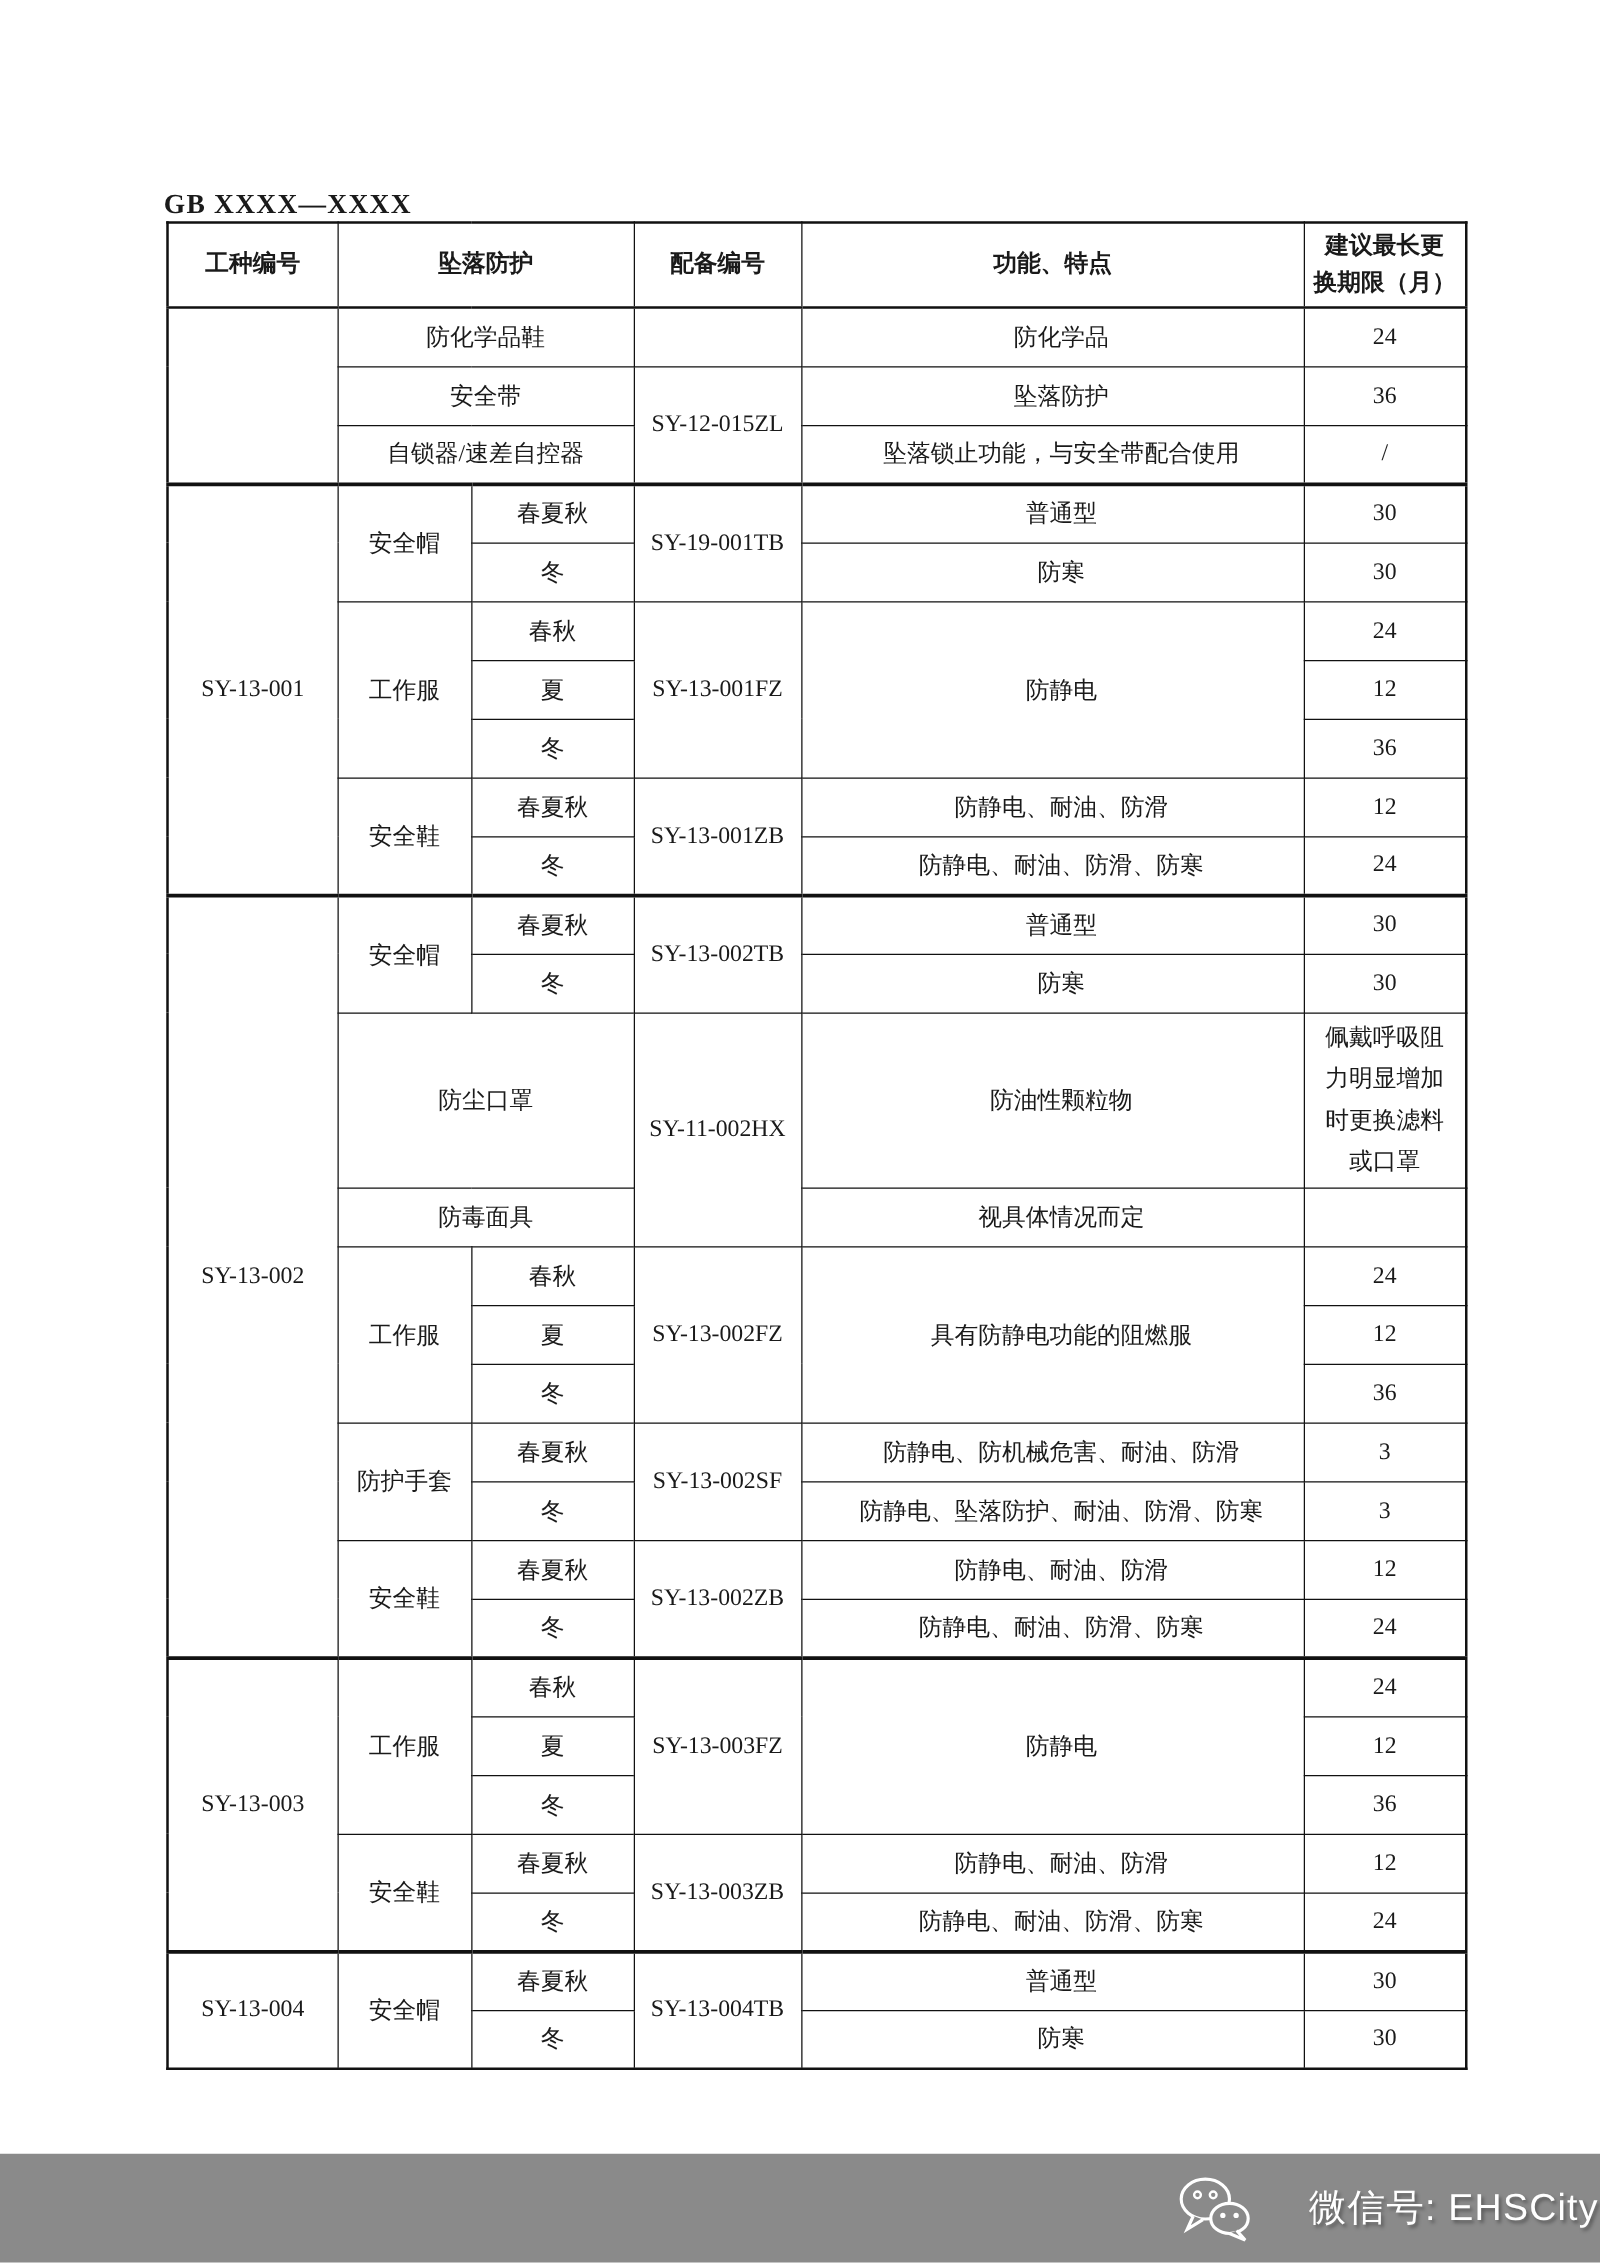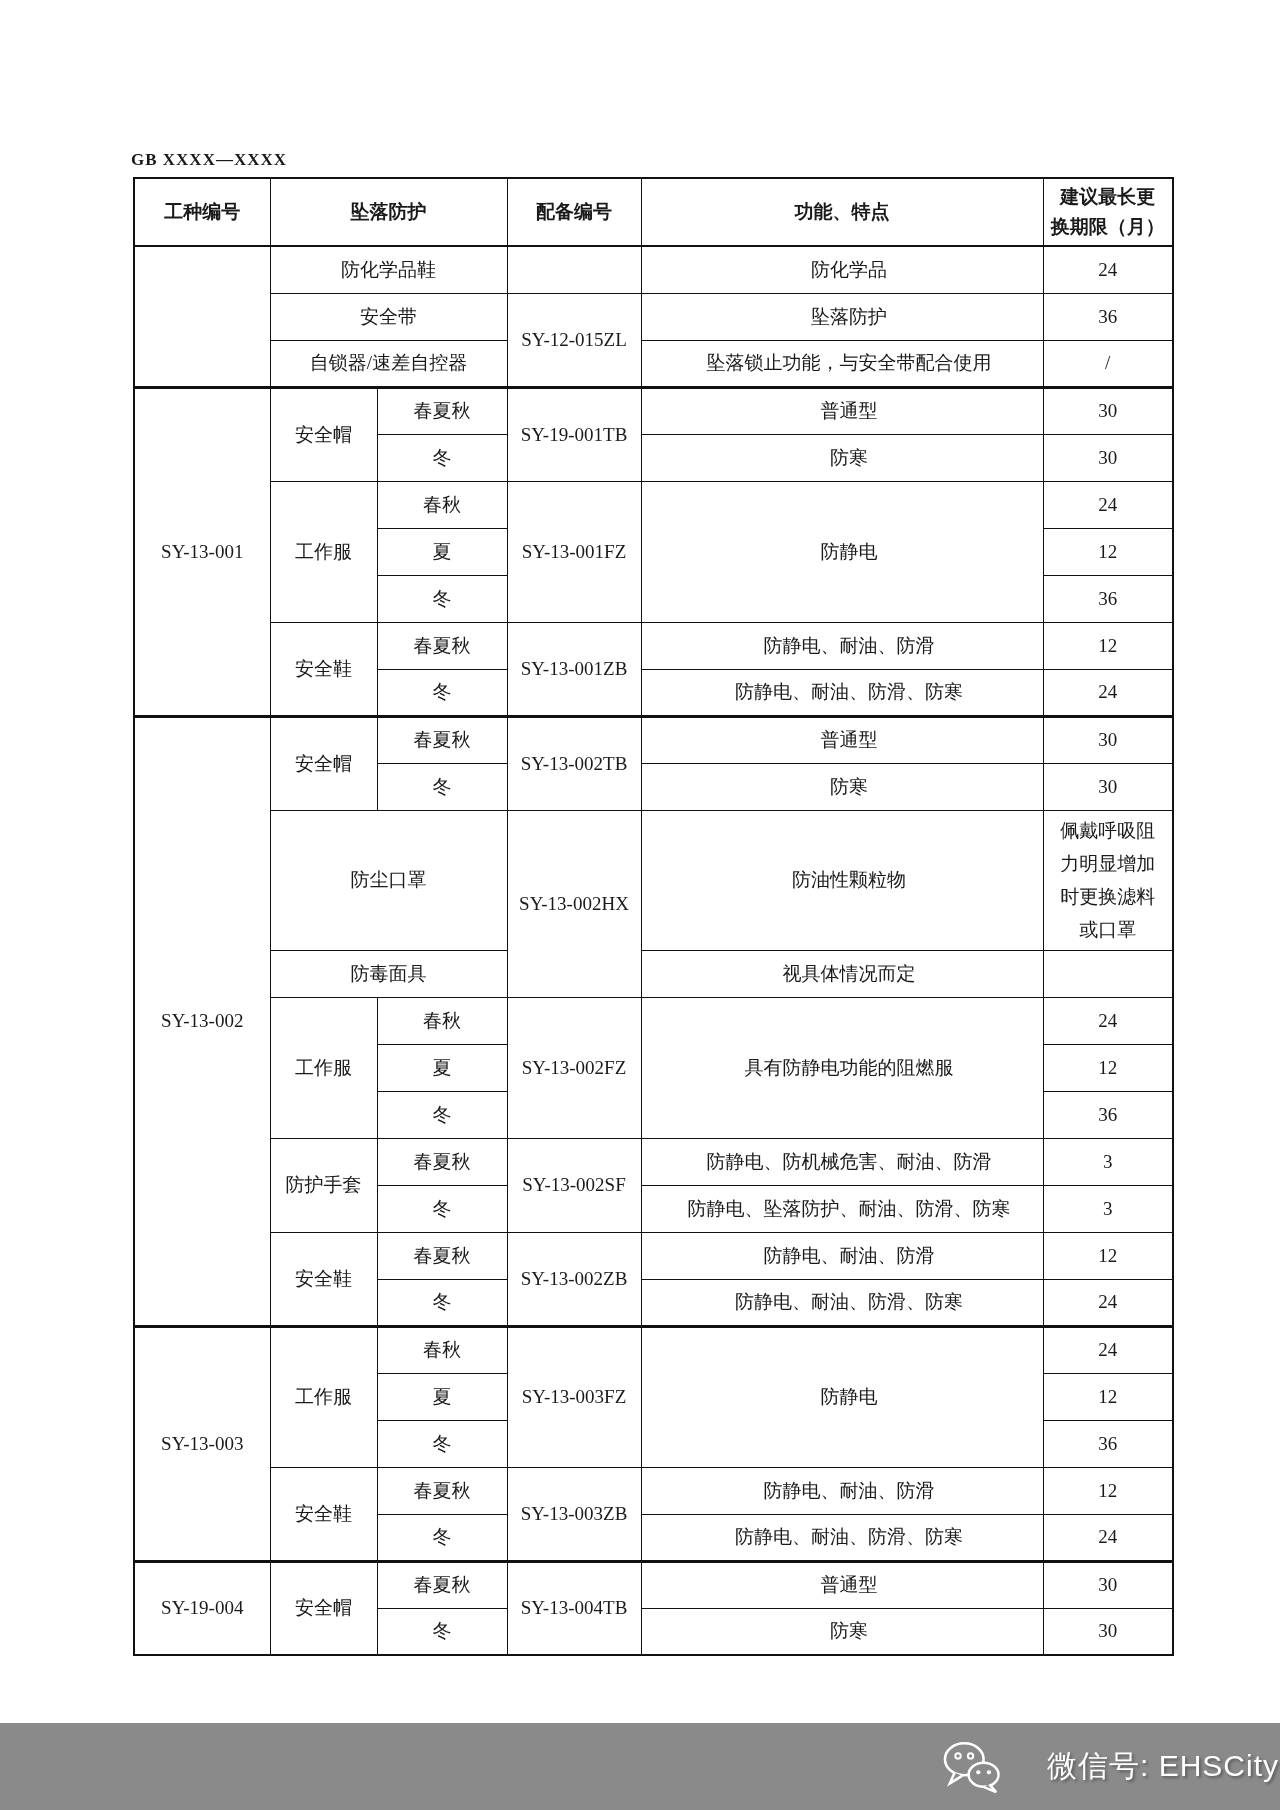--- a/index.html
+++ b/index.html
@@ -6,21 +6,21 @@
   body {
     width:1280px; height:1810px;
     background:#ffffff;
     position:relative;
     overflow:hidden;
     font-family:"Liberation Serif","DejaVu Serif",serif;
     color:#1a1a1a;
   }
   .doc-code {
     position:absolute; left:131px; top:150px;
-    font-size:17px; font-weight:600; letter-spacing:1px;
+    font-size:22px; font-weight:600; letter-spacing:1px;
     white-space:nowrap;
   }
   table.equipment {
     position:absolute; left:133px; top:177px;
     width:1039px;
     border-collapse:collapse;
     table-layout:fixed;
     border:2.5px solid #111;
     font-size:19px;
     padding-left:16px;
@@ -159,21 +159,21 @@
         <td class="fn">普通型</td>
         <td>30</td>
       </tr>
       <tr>
         <td>冬</td>
         <td class="fn">防寒</td>
         <td>30</td>
       </tr>
       <tr style="height: 140px;">
         <td colspan="2">防尘口罩</td>
-        <td rowspan="2">SY-13-002HX</td>
+        <td rowspan="2">SY-11-002HX</td>
         <td class="fn">防油性颗粒物</td>
         <td class="wrap">佩戴呼吸阻力明显增加时更换滤料或口罩</td>
       </tr>
       <tr>
         <td colspan="2">防毒面具</td>
         <td class="fn">视具体情况而定</td>
         <td></td>
       </tr>
       <tr>
         <td rowspan="3">工作服</td>
@@ -236,21 +236,21 @@
         <td rowspan="2">SY-13-003ZB</td>
         <td class="fn">防静电、耐油、防滑</td>
         <td>12</td>
       </tr>
       <tr>
         <td>冬</td>
         <td class="fn">防静电、耐油、防滑、防寒</td>
         <td>24</td>
       </tr>
       <tr class="group-start">
-        <td rowspan="2">SY-19-004</td>
+        <td rowspan="2">SY-13-004</td>
         <td rowspan="2">安全帽</td>
         <td>春夏秋</td>
         <td rowspan="2">SY-13-004TB</td>
         <td class="fn">普通型</td>
         <td>30</td>
       </tr>
       <tr>
         <td>冬</td>
         <td class="fn">防寒</td>
         <td>30</td>

